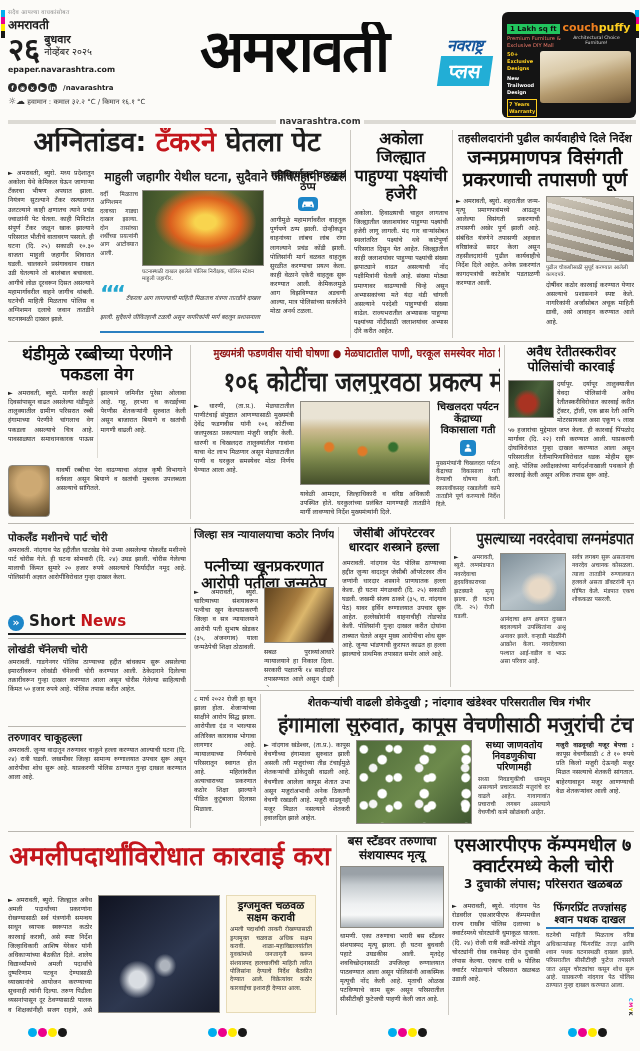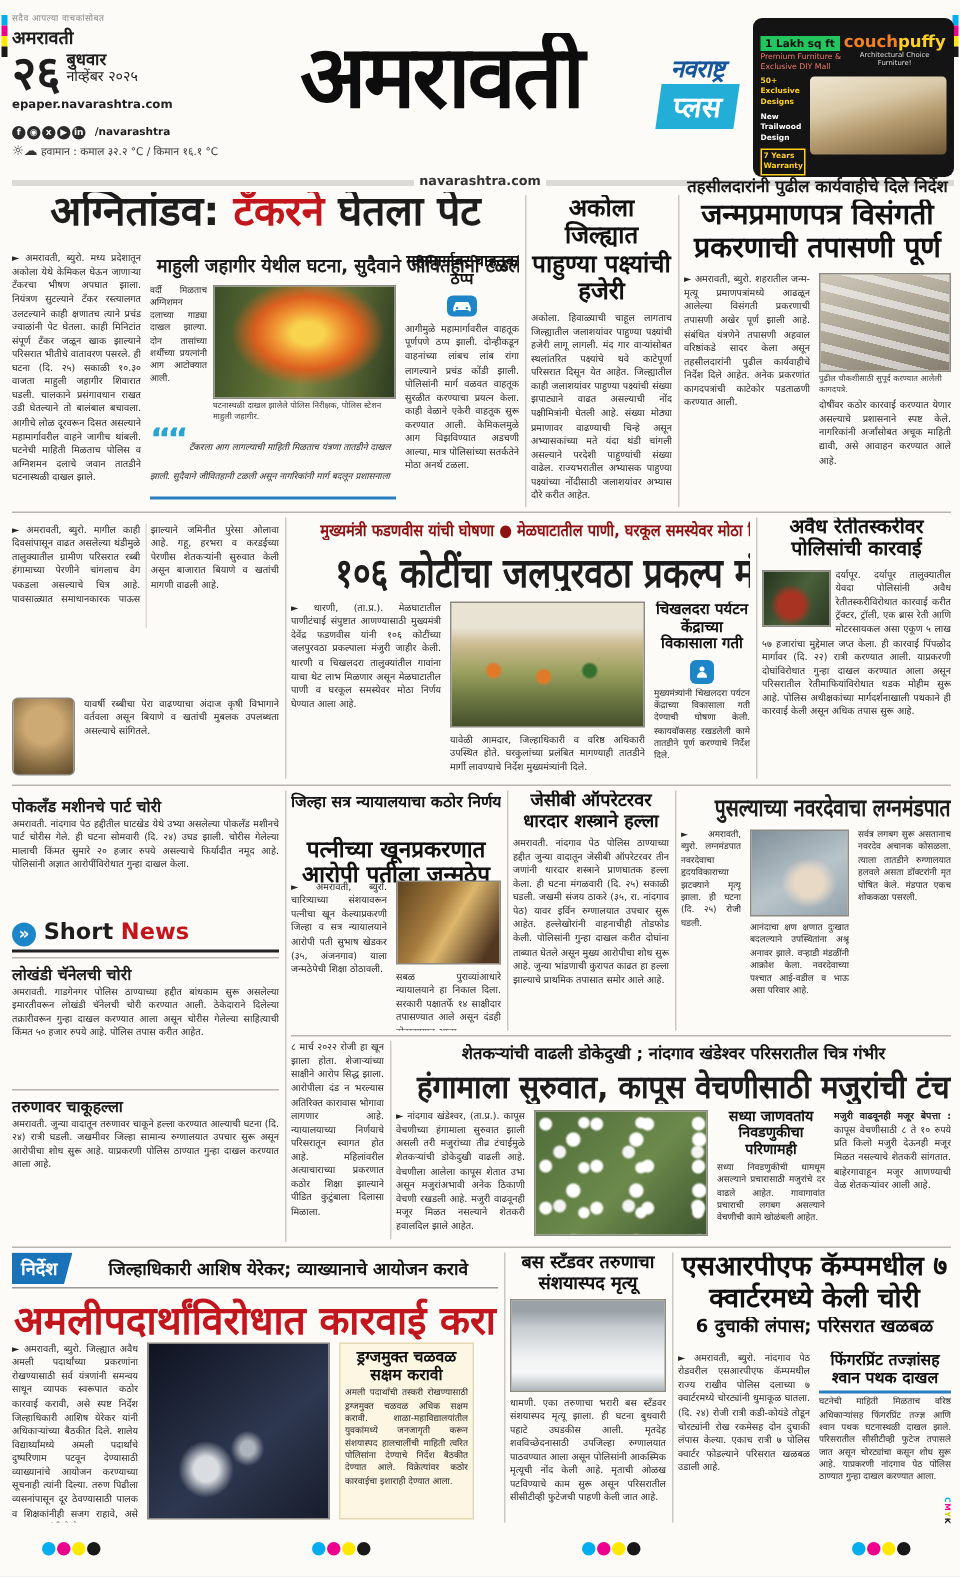--- a/index.html
+++ b/index.html
@@ -196,32 +196,33 @@
     </div>
   </article>
 
   <div class="abs vrule" style="left:350px;top:130px;height:208px;"></div>
   <article class="abs" style="left:354px;top:130px;width:94px;height:208px;">
     <div class="head" style="font-size:16px;">अकोला जिल्ह्यात पाहुण्या पक्ष्यांची हजेरी</div>
     <div class="body" style="margin-top:4px;height:170px;">अकोला. हिवाळ्याची चाहूल लागताच जिल्ह्यातील जलाशयांवर पाहुण्या पक्ष्यांची हजेरी लागू लागली. मंद गार वाऱ्यांसोबत स्थलांतरित पक्ष्यांचे थवे काटेपूर्णा परिसरात दिसून येत आहेत. जिल्ह्यातील काही जलाशयांवर पाहुण्या पक्ष्यांची संख्या झपाट्याने वाढत असल्याची नोंद पक्षीमित्रांनी घेतली आहे. संख्या मोठ्या प्रमाणावर वाढण्याची चिन्हे असून अभ्यासकांच्या मते यंदा थंडी चांगली असल्याने परदेशी पाहुण्यांची संख्या वाढेल. राज्यभरातील अभ्यासक पाहुण्या पक्ष्यांच्या नोंदीसाठी जलाशयांवर अभ्यास दौरे करीत आहेत.</div>
   </article>
 
   <div class="abs vrule" style="left:452px;top:130px;height:208px;"></div>
-  <article class="abs" style="left:456px;top:116px;width:178px;height:208px;">
+  <article class="abs" style="left:456px;top:130px;width:178px;height:208px;">
     <div class="kicker" style="font-size:11px;"><span class="fit">तहसीलदारांनी पुढील कार्यवाहीचे दिले निर्देश</span></div>
     <div class="head" style="font-size:19px;margin-top:2px;">जन्मप्रमाणपत्र विसंगती प्रकरणाची तपासणी पूर्ण</div>
     <div class="abs body" style="left:0;top:66px;width:84px;height:140px;">► अमरावती, ब्युरो. शहरातील जन्म-मृत्यू प्रमाणपत्रांमध्ये आढळून आलेल्या विसंगती प्रकरणाची तपासणी अखेर पूर्ण झाली आहे. संबंधित यंत्रणेने तपासणी अहवाल वरिष्ठांकडे सादर केला असून तहसीलदारांनी पुढील कार्यवाहीचे निर्देश दिले आहेत. अनेक प्रकरणांत कागदपत्रांची काटेकोर पडताळणी करण्यात आली.</div>
     <div class="abs photo ph-cert" style="left:90px;top:66px;width:88px;height:66px;"></div>
     <div class="abs cap" style="left:90px;top:134px;width:88px;height:13px;">पुढील चौकशीसाठी सुपूर्द करण्यात आलेली कागदपत्रे.</div>
     <div class="abs body" style="left:90px;top:150px;width:88px;height:56px;">दोषींवर कठोर कारवाई करण्यात येणार असल्याचे प्रशासनाने स्पष्ट केले. नागरिकांनी अर्जांसोबत अचूक माहिती द्यावी, असे आवाहन करण्यात आले आहे.</div>
   </article>
 
   <div class="abs hrule" style="left:8px;top:341px;width:626px;"></div>
 
   <article class="abs" style="left:8px;top:345px;width:178px;height:174px;">
+    <div class="head" style="font-size:17px;">थंडीमुळे रब्बीच्या पेरणीने पकडला वेग</div>
     <div class="body cols2" style="margin-top:4px;height:70px;">► अमरावती, ब्युरो. मागील काही दिवसांपासून वाढत असलेल्या थंडीमुळे तालुक्यातील ग्रामीण परिसरात रब्बी हंगामाच्या पेरणीने चांगलाच वेग पकडला असल्याचे चित्र आहे. पावसाळ्यात समाधानकारक पाऊस झाल्याने जमिनीत पुरेसा ओलावा आहे. गहू, हरभरा व करडईच्या पेरणीस शेतकऱ्यांनी सुरुवात केली असून बाजारात बियाणे व खतांची मागणी वाढली आहे.</div>
     <div class="abs photo ph-farmer" style="left:0;top:120px;width:42px;height:52px;border-radius:4px;"></div>
     <div class="abs body" style="left:48px;top:120px;width:130px;height:52px;">यावर्षी रब्बीचा पेरा वाढण्याचा अंदाज कृषी विभागाने वर्तवला असून बियाणे व खतांची मुबलक उपलब्धता असल्याचे सांगितले.</div>
   </article>
 
   <div class="abs vrule" style="left:190px;top:345px;height:174px;"></div>
   <article class="abs" style="left:194px;top:345px;width:306px;height:174px;">
     <div class="kicker maroon" style="font-size:11px;"><span class="fit" style="transform: scaleX(0.886957);">मुख्यमंत्री फडणवीस यांची घोषणा ● मेळघाटातील पाणी, घरकूल समस्येवर मोठा निर्णय</span></div>
     <div class="ctr" style="height:32px;overflow:hidden;margin-top:2px;">
       <span class="fit" style="font-size: 27px; font-weight: 800; transform: scaleX(0.838356);">१०६ कोटींचा जलपुरवठा प्रकल्प मंजूर</span>
@@ -318,24 +319,20 @@
       <div class="body-sm" style="margin-top:2px;height:62px;">सध्या निवडणुकीची धामधूम असल्याने प्रचारासाठी मजुरांचे दर वाढले आहेत. गावागावांत प्रचाराची लगबग असल्याने वेचणीची कामे खोळंबली आहेत.</div>
     </div>
     <div class="abs body" style="left:292px;top:46px;width:78px;height:86px;">
       <span class="b">मजुरी वाढवूनही मजूर बेपत्ता : </span><span>कापूस वेचणीसाठी ८ ते १० रुपये प्रति किलो मजुरी देऊनही मजूर मिळत नसल्याचे शेतकरी सांगतात. बाहेरगावाहून मजूर आणण्याची वेळ शेतकऱ्यांवर आली आहे.</span>
     </div>
   </article>
 
   <div class="abs hrule" style="left:8px;top:831px;width:626px;"></div>
 
   <article class="abs" style="left:8px;top:835px;width:324px;height:180px;">
-    <div style="display:flex;align-items:center;gap:4px;border-bottom:1px solid #999;padding-bottom:2px;">
-      <span class="badge-blue">निर्देश</span>
-      <span class="kicker" style="flex:1;font-size:11.5px;overflow:hidden;"><span class="fit">जिल्हाधिकारी आशिष येरेकर; व्याख्यानाचे आयोजन करावे</span></span>
-    </div>
     <div class="ctr" style="height:32px;overflow:hidden;margin-top:2px;">
       <span class="fit red" style="font-size:26px;font-weight:800;">अमलीपदार्थांविरोधात कारवाई करा</span>
     </div>
     <div class="abs body" style="left:0;top:60px;width:84px;height:120px;">► अमरावती, ब्युरो. जिल्ह्यात अवैध अमली पदार्थांच्या प्रकरणांना रोखण्यासाठी सर्व यंत्रणांनी समन्वय साधून व्यापक स्वरूपात कठोर कारवाई करावी, असे स्पष्ट निर्देश जिल्हाधिकारी आशिष येरेकर यांनी अधिकाऱ्यांच्या बैठकीत दिले. शालेय विद्यार्थ्यांमध्ये अमली पदार्थांचे दुष्परिणाम पटवून देण्यासाठी व्याख्यानांचे आयोजन करण्याच्या सूचनाही त्यांनी दिल्या. तरुण पिढीला व्यसनांपासून दूर ठेवण्यासाठी पालक व शिक्षकांनीही सजग राहावे, असे आवाहन त्यांनी केले.</div>
     <div class="abs photo ph-drugs" style="left:90px;top:60px;width:122px;height:118px;"></div>
     <div class="abs subbox" style="left:218px;top:60px;width:90px;height:118px;">
       <div class="head" style="font-size:10.5px;">ड्रग्जमुक्त चळवळ सक्षम करावी</div>
       <div class="body-sm" style="margin-top:2px;height:92px;">अमली पदार्थांची तस्करी रोखण्यासाठी ड्रग्जमुक्त चळवळ अधिक सक्षम करावी. शाळा-महाविद्यालयांतील युवकांमध्ये जनजागृती करून संशयास्पद हालचालींची माहिती त्वरित पोलिसांना देण्याचे निर्देश बैठकीत देण्यात आले. विक्रेत्यांवर कठोर कारवाईचा इशाराही देण्यात आला.</div>
     </div>
   </article>
@@ -343,21 +340,21 @@
   <div class="abs vrule" style="left:336px;top:835px;height:180px;"></div>
   <article class="abs" style="left:340px;top:835px;width:104px;height:180px;">
     <div class="head" style="font-size:12px;">बस स्टँडवर तरुणाचा संशयास्पद मृत्यू</div>
     <div class="photo ph-feet" style="width:104px;height:62px;margin-top:3px;"></div>
     <div class="body" style="margin-top:3px;height:80px;">धामणी. एका तरुणाचा भरारी बस स्टँडवर संशयास्पद मृत्यू झाला. ही घटना बुधवारी पहाटे उघडकीस आली. मृतदेह शवविच्छेदनासाठी उपजिल्हा रुग्णालयात पाठवण्यात आला असून पोलिसांनी आकस्मिक मृत्यूची नोंद केली आहे. मृताची ओळख पटविण्याचे काम सुरू असून परिसरातील सीसीटीव्ही फुटेजची पाहणी केली जात आहे.</div>
   </article>
 
   <div class="abs vrule" style="left:448px;top:835px;height:180px;"></div>
   <article class="abs" style="left:452px;top:835px;width:182px;height:180px;">
     <div class="head" style="font-size:18px;">एसआरपीएफ कॅम्पमधील ७ क्वार्टरमध्ये केली चोरी</div>
-    <div class="head" style="font-size:12px;margin-top:2px;">6 दुचाकी लंपास; परिसरात खळबळ</div>
+    <div class="head" style="font-size:12px;margin-top:2px;">3 दुचाकी लंपास; परिसरात खळबळ</div>
     <div class="abs body" style="left:0;top:66px;width:88px;height:114px;">► अमरावती, ब्युरो. नांदगाव पेठ रोडवरील एसआरपीएफ कॅम्पमधील राज्य राखीव पोलिस दलाच्या ७ क्वार्टरमध्ये चोरट्यांनी धुमाकूळ घातला. (दि. २४) रोजी रात्री कडी-कोयंडे तोडून चोरट्यांनी रोख रकमेसह दोन दुचाकी लंपास केल्या. एकाच रात्री ७ पोलिस क्वार्टर फोडल्याने परिसरात खळबळ उडाली आहे.</div>
     <div class="abs" style="left:94px;top:66px;width:88px;height:114px;">
       <div class="head" style="font-size:10.5px;">फिंगरप्रिंट तज्ज्ञांसह श्वान पथक दाखल</div>
       <div class="bluerule" style="margin:2px 0;"></div>
       <div class="body-sm" style="height:86px;">घटनेची माहिती मिळताच वरिष्ठ अधिकाऱ्यांसह फिंगरप्रिंट तज्ज्ञ आणि श्वान पथक घटनास्थळी दाखल झाले. परिसरातील सीसीटीव्ही फुटेज तपासले जात असून चोरट्यांचा कसून शोध सुरू आहे. याप्रकरणी नांदगाव पेठ पोलिस ठाण्यात गुन्हा दाखल करण्यात आला.</div>
     </div>
   </article>
 
   <div class="abs dotrow" style="left:28px;top:1022px;"><span class="dc"></span><span class="dm"></span><span class="dy"></span><span class="dk"></span></div>
   <div class="abs dotrow" style="left:208px;top:1022px;"><span class="dc"></span><span class="dm"></span><span class="dy"></span><span class="dk"></span></div>

